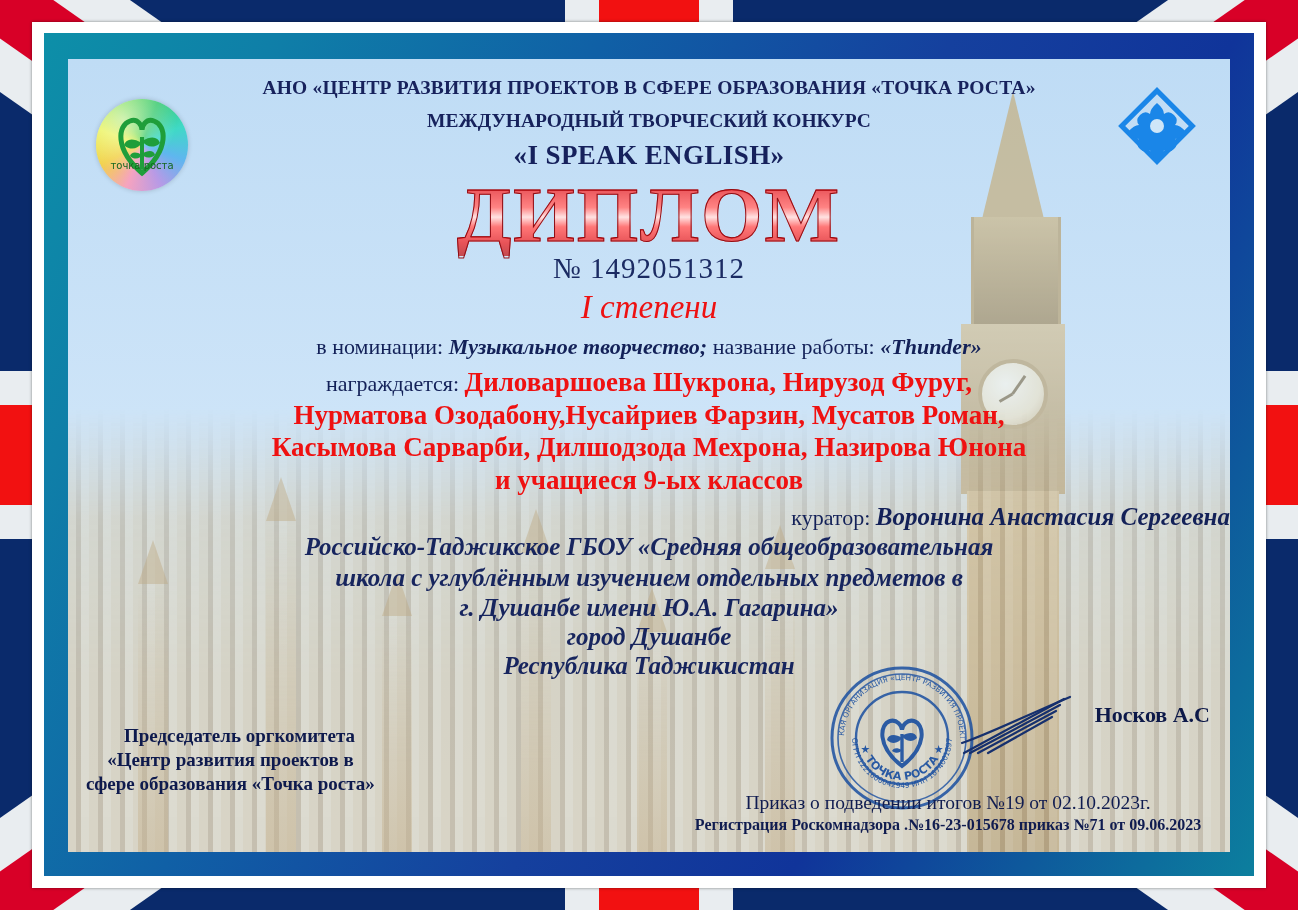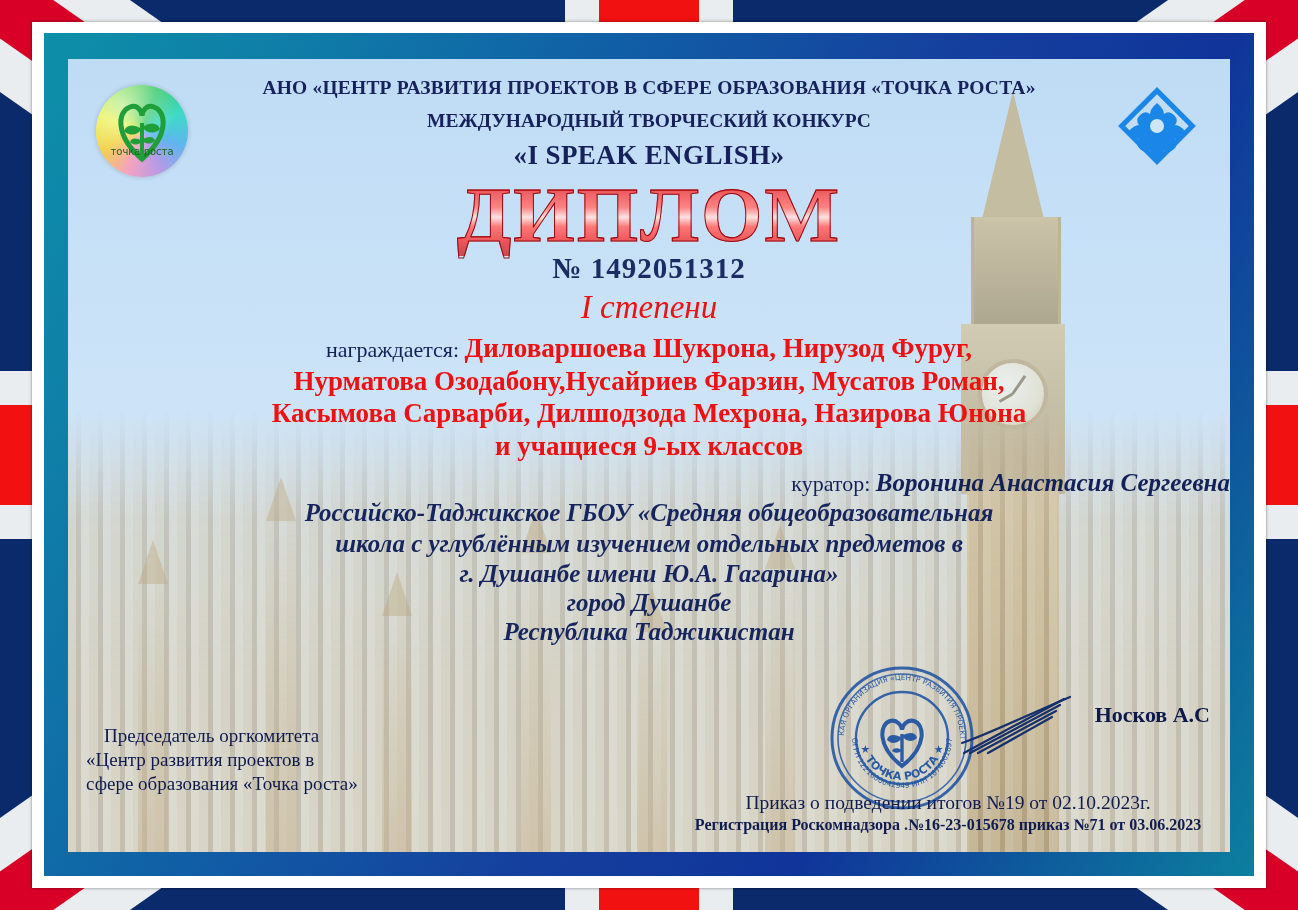--- a/index.html
+++ b/index.html
@@ -193,21 +193,21 @@
     position: relative;
     z-index: 5;
     height: 100%;
     text-align: center;
     padding-top: 16px;
     box-sizing: border-box;
   }
 
   .logo-left {
     position: absolute;
-    left: 28px; top: 26px;
+    left: 28px; top: 40px;
     width: 92px; height: 92px;
     border-radius: 50%;
     background:
       radial-gradient(circle at 30% 22%, rgba(255,255,255,.55), rgba(255,255,255,0) 55%),
       conic-gradient(from 200deg,
         #f5a3c0, #f2d14a, #e9f24a, #7ede55,
         #38c96e, #3fd9c6, #5fb6ef, #b79ae6, #f5a3c0);
     box-shadow: 0 0 5px rgba(0,0,0,.18);
   }
   .logo-left svg { position: absolute; inset: 0; }
@@ -251,21 +251,21 @@
       #ff4a4a 64%, #e01a20 84%, #b00f16 100%);
     -webkit-background-clip: text;
             background-clip: text;
     color: transparent;
     -webkit-text-stroke: 1px #8d0d14;
     text-shadow: 0 1px 0 rgba(255,255,255,.25);
   }
 
   .diploma-number {
     font-size: 29px;
-    font-weight: 700;
+    font-weight: 400;
     color: #1b2b63;
     letter-spacing: 1px;
     margin-top: -4px;
   }
 
   .degree {
     font-size: 33px;
     font-style: italic;
     font-weight: 400;
     color: #ee1111;
@@ -318,23 +318,23 @@
     font-style: italic;
     font-weight: 700;
     color: #17255e;
     line-height: 1.17;
   }
 
   
   .footer-left {
     position: absolute;
     left: 18px; bottom: 56px;
-    text-align: left;
+    text-align: center;
     color: #0e1a4d;
-    font-weight: 400;
+    font-weight: 700;
     font-size: 19px;
     line-height: 1.26;
   }
   .footer-left .l1 { padding-left: 18px; }
 
   .footer-right {
     position: absolute;
     right: 12px; bottom: 18px;
     text-align: center;
     width: 540px;
@@ -435,20 +435,26 @@
         </div>
 
         <div class="line-org">АНО «ЦЕНТР РАЗВИТИЯ ПРОЕКТОВ В СФЕРЕ ОБРАЗОВАНИЯ «ТОЧКА РОСТА»</div>
         <div class="line-contest">МЕЖДУНАРОДНЫЙ ТВОРЧЕСКИЙ КОНКУРС</div>
         <div class="line-contest-name">«I SPEAK ENGLISH»</div>
 
         <div class="diploma-word">ДИПЛОМ</div>
         <div class="diploma-number">№ 1492051312</div>
         <div class="degree">I степени</div>
 
+        <div class="nomination">
+          <span class="lbl">в номинации:</span>
+          <span class="val">Музыкальное творчество;</span>
+          <span class="lbl">название работы:</span>
+          <span class="val">«Thunder»</span>
+        </div>
 
         <div class="award-to">
           <span class="lbl">награждается:</span>
           <span class="names">Диловаршоева Шукрона, Нирузод Фуруг,</span>
           <div class="names">Нурматова Озодабону,Нусайриев Фарзин, Мусатов Роман,</div>
           <div class="names">Касымова Сарварби, Дилшодзода Мехрона, Назирова Юнона</div>
           <div class="names">и учащиеся 9-ых классов</div>
         </div>
 
         <div class="curator">
@@ -506,19 +512,19 @@
               <path d="M28 58 L92 22"></path>
               <path d="M2 48 C26 40 54 26 110 2"></path>
             </g>
           </svg>
         </div>
 
         <div class="signer-name">Носков А.С</div>
 
         <div class="footer-right">
           <div class="order-line">Приказ  о подведении итогов №19 от 02.10.2023г.</div>
-          <div class="reg-line">Регистрация Роскомнадзора .№16-23-015678 приказ №71 от 03.06.2023</div>
+          <div class="reg-line">Регистрация Роскомнадзора .№16-23-015678 приказ №71 от 09.06.2023</div>
         </div>
 
       </div>
     </div>
   </div>
 </div>
 
 </body></html>

